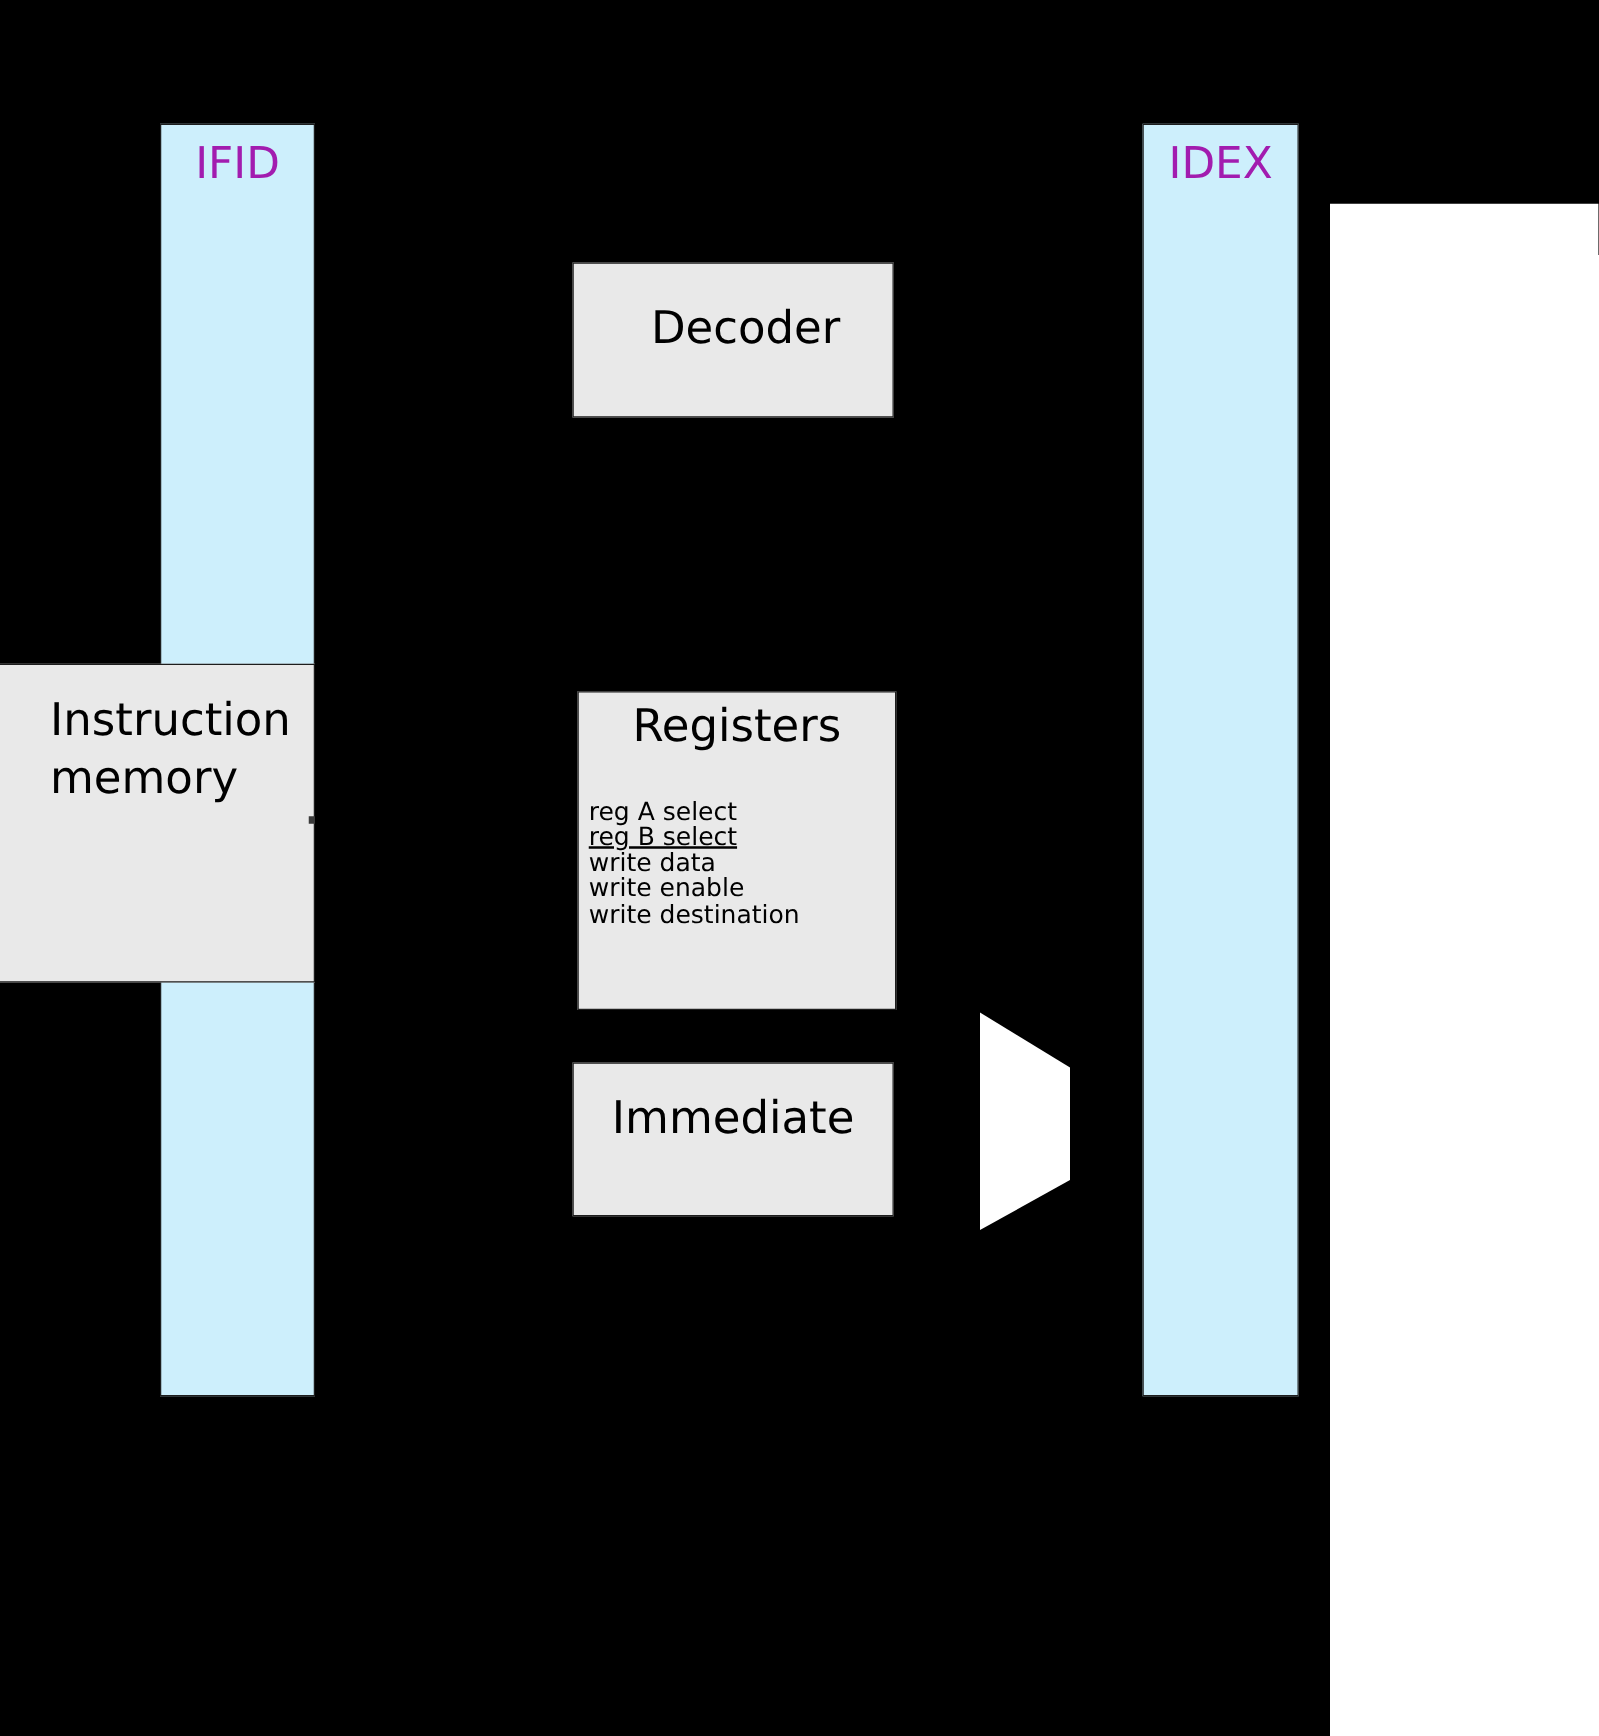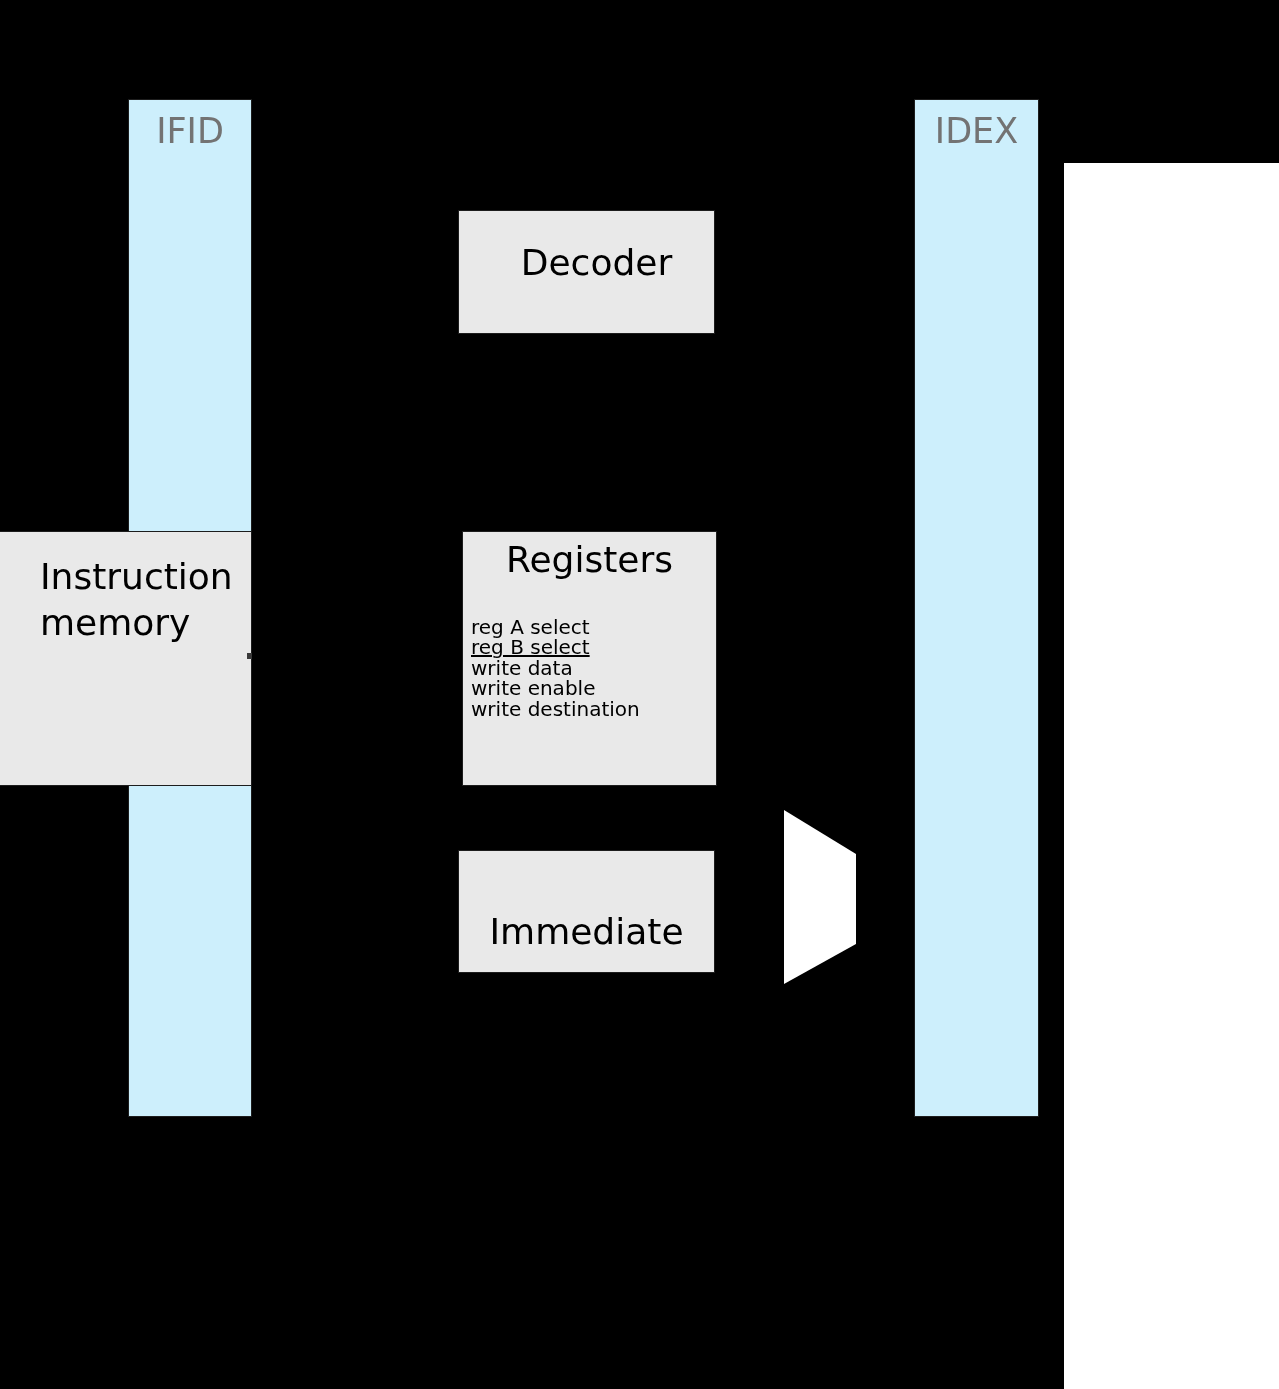--- a/index.html
+++ b/index.html
@@ -28,21 +28,21 @@
     box-sizing: border-box;
   }
   .pipe-reg .pipe-label {
     position: absolute;
     top: 14px;
     left: 0;
     right: 0;
     text-align: center;
     font-size: 35px;
     line-height: 1;
-    color: #737373;
+    color: #a21caf;
     white-space: nowrap;
   }
   
   .unit-box {
     position: absolute;
     background: #e9e9e9;
     border: 1px solid #1d1d1d;
     box-sizing: border-box;
   }
   .unit-box .unit-title {
@@ -107,33 +107,33 @@
     <span class="unit-title" style="top:33px;margin-left:20px;">Decoder</span>
   </div>
 
   <div class="unit-box" style="left:-8px; top:531px; width:260px; height:255px;">
     <span class="unit-title two-line" style="top:26px; left:30px; right:auto;">Instruction</span>
     <span class="unit-title two-line" style="top:72px; left:30px; right:auto;">memory</span>
   </div>
 
   <div class="edge-dot" style="left:247px; top:653px; width:5px; height:6px;"></div>
 
-  <div class="unit-box" style="left:462px; top:531px; width:255px; height:255px;">
+  <div class="unit-box" style="left:462px; top:553px; width:255px; height:255px;">
     <span class="unit-title" style="top:9px;">Registers</span>
     <div class="port-list" style="top:85px;">
       <span class="port">reg A select</span>
       <span class="port gap-small">reg B select</span>
       <span class="port gap-top">write data</span>
       <span class="port">write enable</span>
       <span class="port gap-top">write destination</span>
     </div>
   </div>
 
   <div class="unit-box" style="left:458px; top:850px; width:257px; height:123px;">
-    <span class="unit-title" style="top:25px;margin-top:37px;">Immediate</span>
+    <span class="unit-title" style="top:25px;">Immediate</span>
   </div>
 
   <div class="mux" style="left:784px; top:808px; width:76px; height:178px;">
     <svg width="76" height="178" viewBox="0 0 76 178" aria-hidden="true">
       <polygon points="0,2 72,46 72,136 0,176" fill="#ffffff"></polygon>
     </svg>
   </div>
 
 </div>
 

